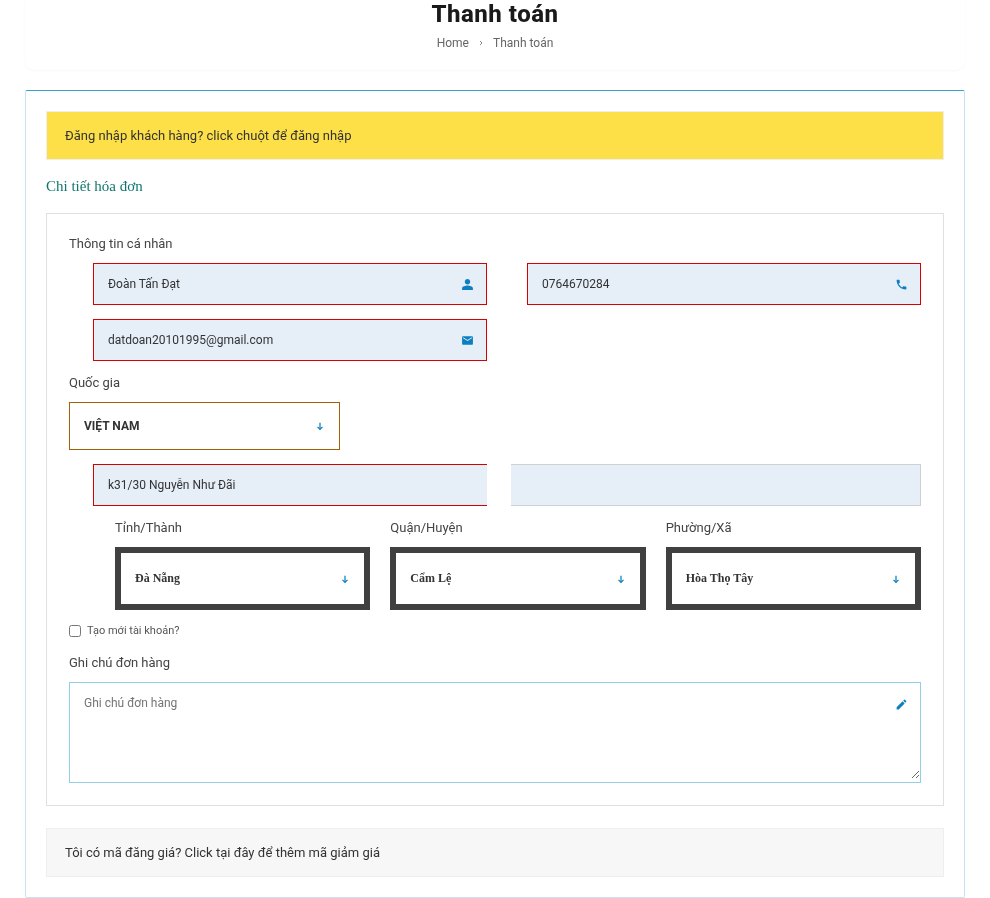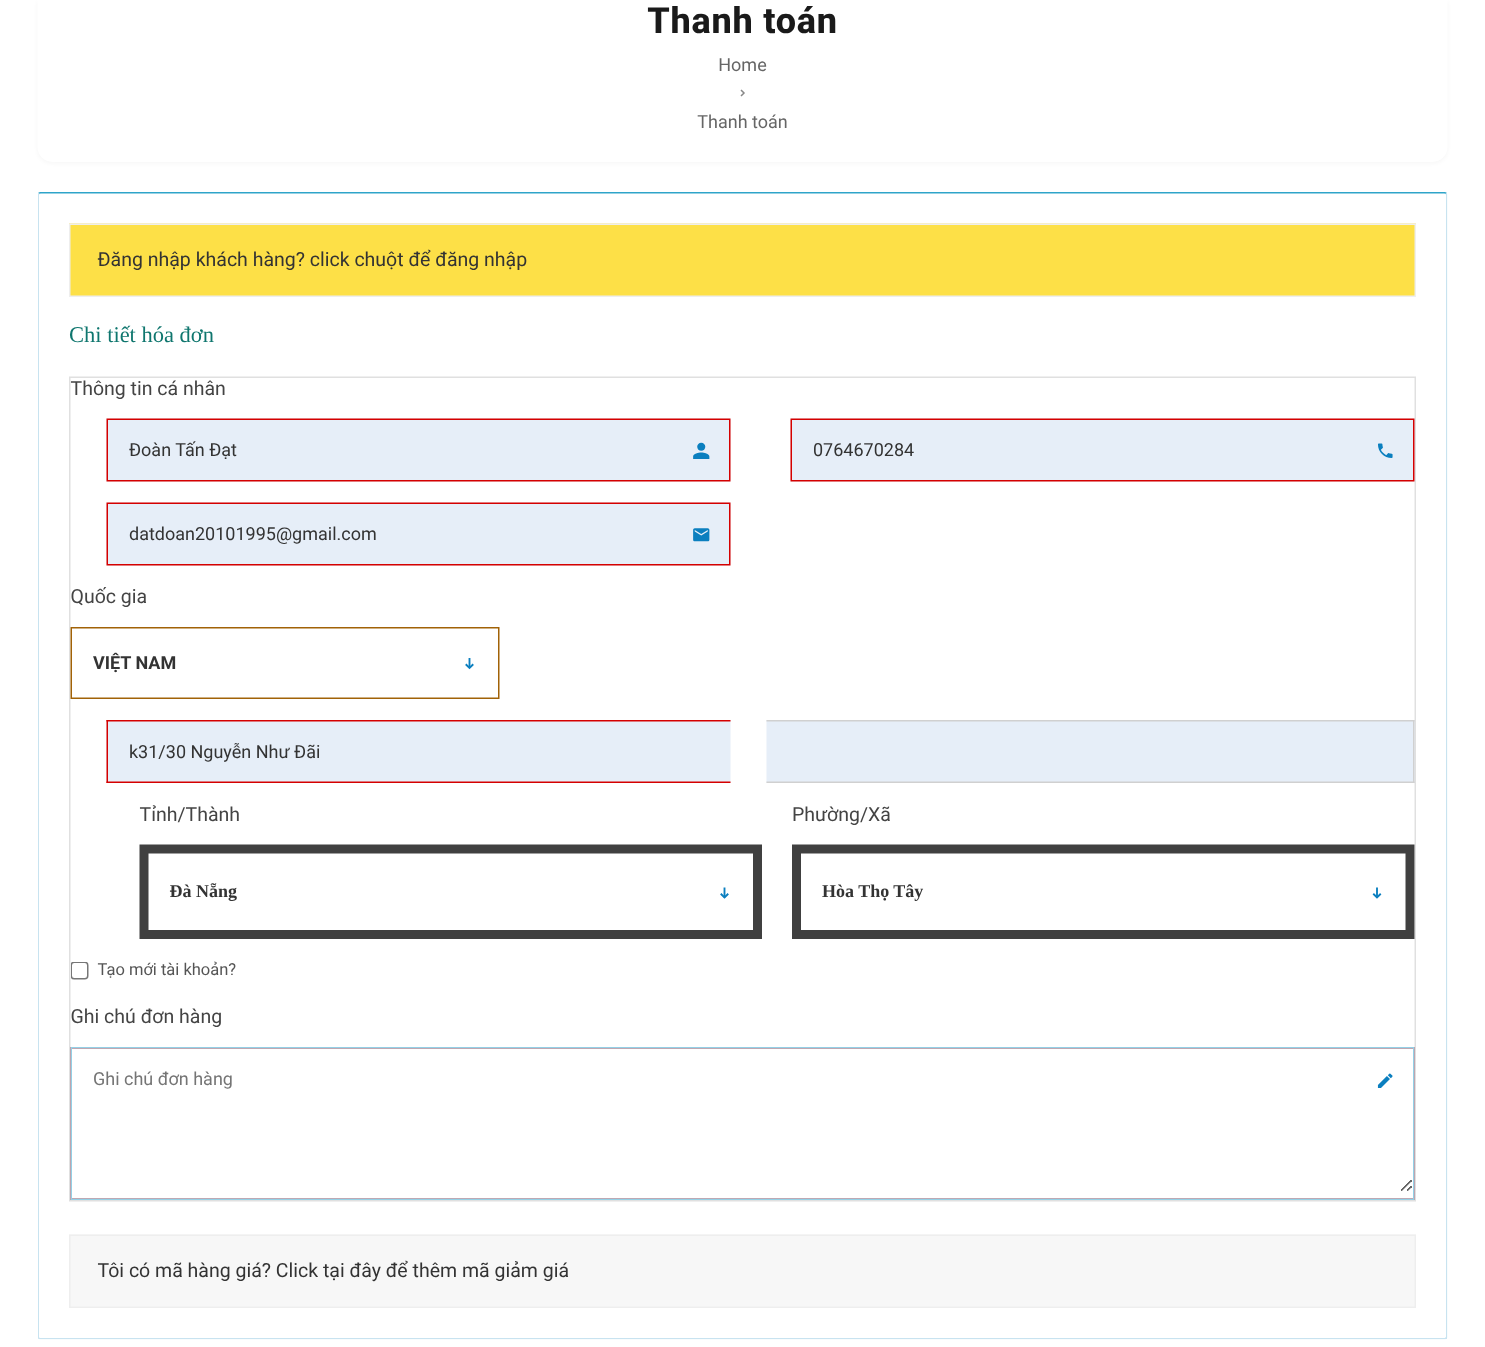--- a/index.html
+++ b/index.html
@@ -24,21 +24,20 @@
       letter-spacing: 0.5px;
     }
     .breadcrumb {
       margin-top: 8px;
       font-size: 12px;
       color: #666;
       display: flex;
       align-items: center;
       justify-content: center;
       gap: 8px;
-      flex-direction: column;
     }
     .breadcrumb a { color: #666; text-decoration: none; }
     .container {
       margin: 0 25px;
       border: 1px solid #c8e3f0;
       border-top: 1px solid #2ea4c9;
       border-radius: 2px;
       padding: 20px;
       background: #fff;
     }
@@ -53,20 +52,21 @@
     .alert a { color: #333; text-decoration: none; }
     .section-title {
       font-size: 15px;
       font-weight: 500;
       margin: 8px 0 18px;
       color: #0f766e;
       font-family: Liberation Serif, serif;
     }
     .billing-box {
       border: 1px solid #e0e0e0;
+      padding: 22px;
     }
     .sub-label {
       font-size: 13px;
       color: #444;
       margin-bottom: 12px;
       display: block;
     }
     .row { display: flex; gap: 16px; margin-bottom: 14px; flex-wrap: wrap; }
     .col { flex: 1; min-width: 0; }
     .col-half { flex: 0 0 calc(50% - 8px); }
@@ -241,20 +241,32 @@
           <span class="val">Đà Nẵng</span>
           <span class="down">
             <svg width="10" height="10" viewBox="0 0 24 24" fill="none" stroke="#0b7fbf" stroke-width="3">
                 <line x1="12" y1="4" x2="12" y2="20"></line>
                 <polyline points="6 14 12 20 18 14"></polyline>
               </svg>
           </span>
         </div>
       </div>
       <div>
+        <span class="sub-label">Quận/Huyện</span>
+        <div class="select-box small error">
+          <span class="val">Cẩm Lệ</span>
+          <span class="down">
+            <svg width="10" height="10" viewBox="0 0 24 24" fill="none" stroke="#0b7fbf" stroke-width="3">
+                <line x1="12" y1="4" x2="12" y2="20"></line>
+                <polyline points="6 14 12 20 18 14"></polyline>
+              </svg>
+          </span>
+        </div>
+      </div>
+      <div>
         <span class="sub-label">Phường/Xã</span>
         <div class="select-box small error">
           <span class="val">Hòa Thọ Tây</span>
           <span class="down">
             <svg width="10" height="10" viewBox="0 0 24 24" fill="none" stroke="#0b7fbf" stroke-width="3">
                 <line x1="12" y1="4" x2="12" y2="20"></line>
                 <polyline points="6 14 12 20 18 14"></polyline>
               </svg>
           </span>
         </div>
@@ -274,16 +286,16 @@
           <svg width="13" height="13" viewBox="0 0 24 24" fill="#0b7fbf">
               <path d="M3 17.25V21h3.75L17.81 9.94l-3.75-3.75L3 17.25zM20.71 7.04a1 1 0 0 0 0-1.41l-2.34-2.34a1 1 0 0 0-1.41 0l-1.83 1.83 3.75 3.75 1.83-1.83z"></path>
             </svg>
         </span>
       </div>
     </div>
 
   </div>
 
   <div class="coupon-bar">
-    <span>Tôi có mã hàng giá? </span><a>Click tại đây để thêm mã giảm giá</a>
+    <span>Tôi có mã đăng giá? </span><a>Click tại đây để thêm mã giảm giá</a>
   </div>
 
 </div>
 
 </body></html>

